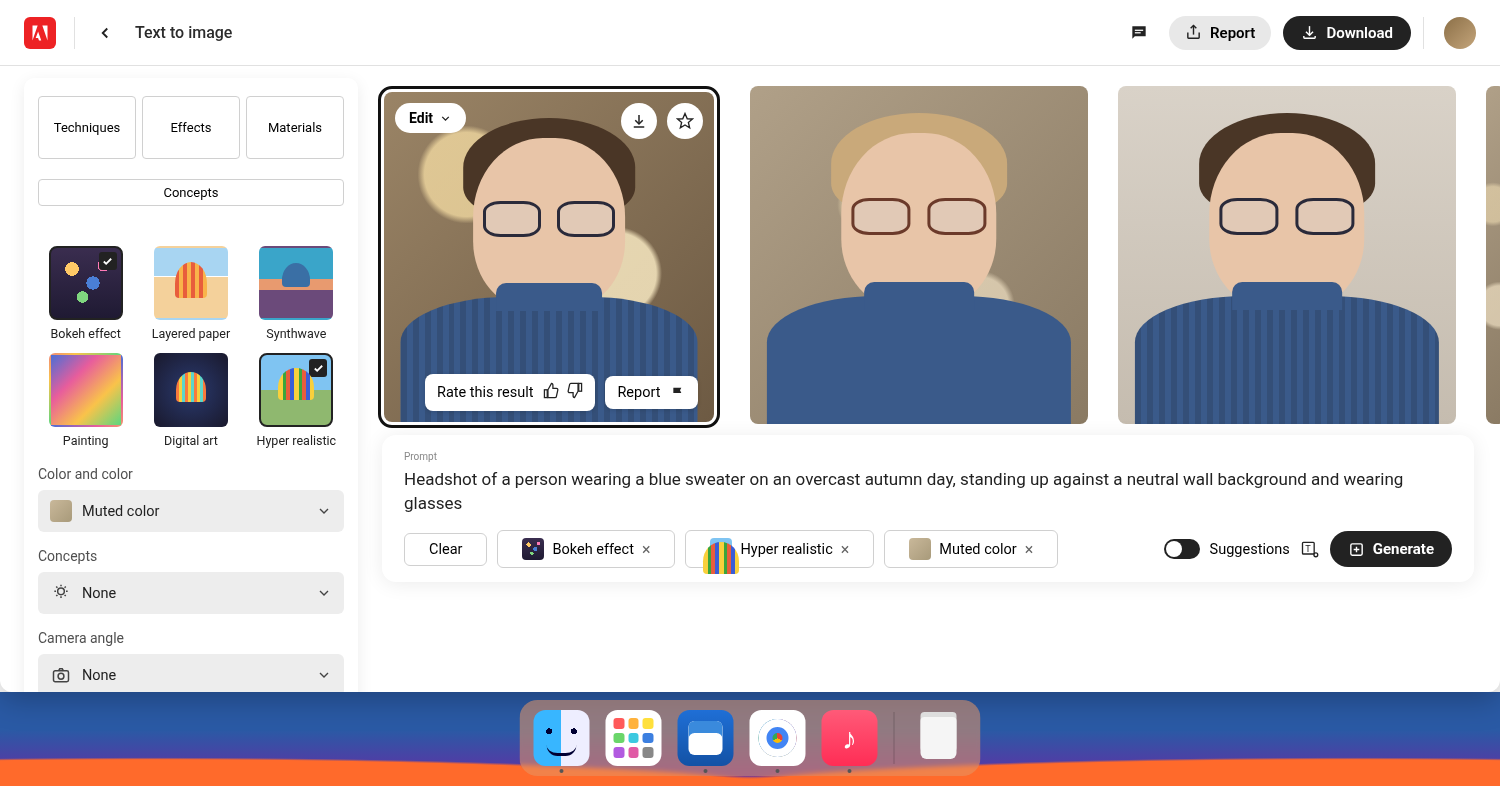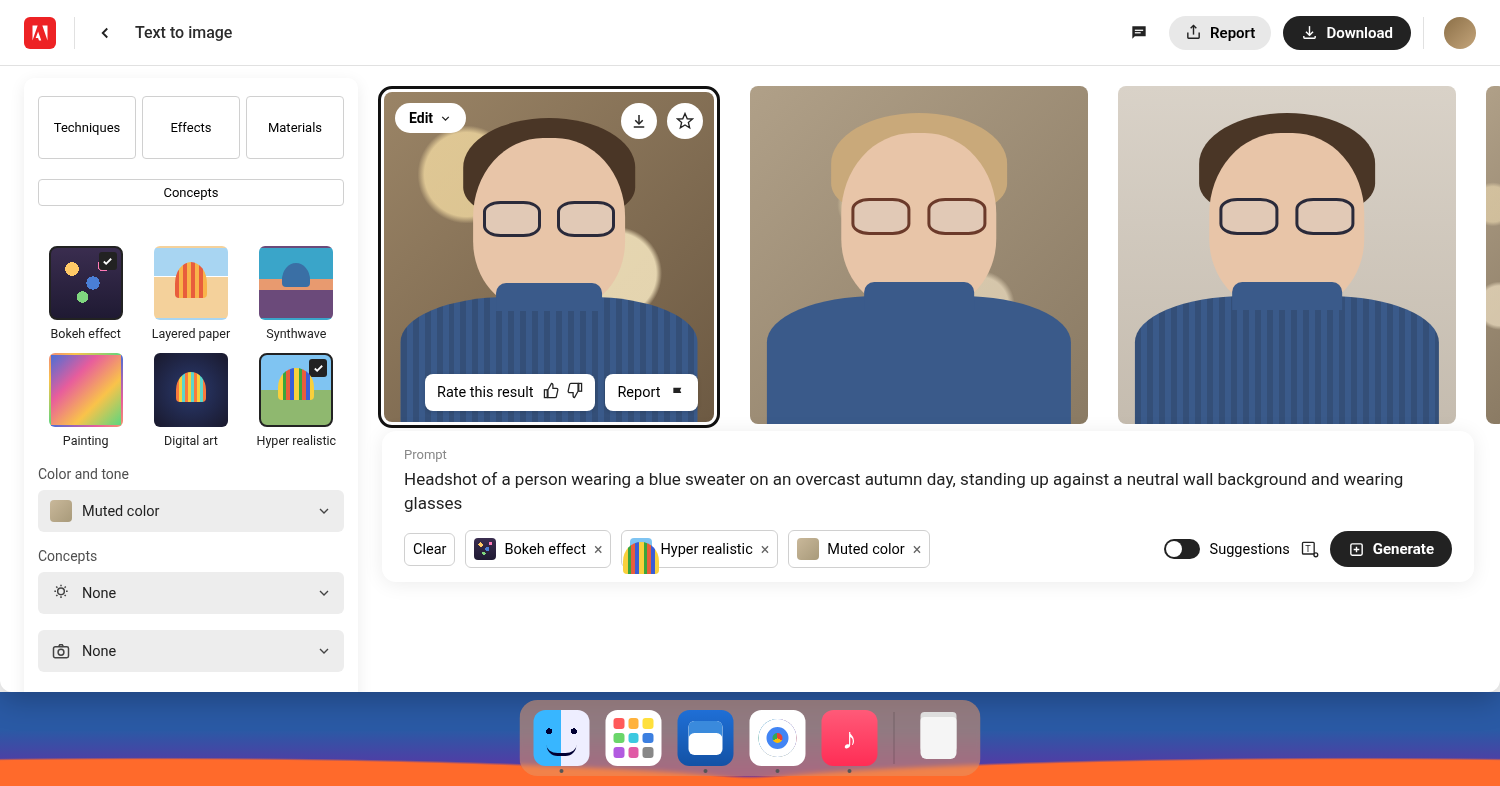--- a/index.html
+++ b/index.html
@@ -75,35 +75,35 @@
 .glasses.tort .lens{border-color:#6b3a2a;}
 .sweater { position:absolute; left:50%; bottom:0; transform:translateX(-50%); width:90%; height:38%; background:#3a5a8a; border-radius:36% 36% 0 0; }
 .sweater::before{content:"";position:absolute;left:50%;top:-14px;transform:translateX(-50%);width:36%;height:28px;background:#3a5a8a;border-radius:10px 10px 0 0;}
 .sweater.knit{background:repeating-linear-gradient(90deg,#344f78 0 6px,#3a5a8a 6px 12px);}
 .sweater.light{background:#7fb5d6;}
 
 .result-overlay-tl { position: absolute; top: 14px; left: 14px; }
 .result-overlay-tr { position: absolute; top: 14px; right: 14px; display: flex; gap: 10px; }
 .edit-btn { background: #fff; border-radius: 18px; padding: 7px 14px; display: flex; align-items: center; gap: 6px; font-weight: 700; font-size: 14px; cursor: pointer; }
 .circle-btn { width: 36px; height: 36px; background: #fff; border-radius: 50%; display: flex; align-items: center; justify-content: center; cursor: pointer; }
-.result-overlay-bl { position: absolute; bottom: 14px; left: 44px; display: flex; gap: 10px; }
+.result-overlay-bl { position: absolute; bottom: 14px; left: 44px; display: flex; gap: 10px; align-items: center; }
 .rate-pill { background: #fff; border-radius: 8px; padding: 8px 12px; display: flex; align-items: center; gap: 10px; font-size: 14.5px; box-shadow: 0 1px 4px rgba(0,0,0,0.15); }
 .rate-icons { display: flex; gap: 6px; }
 
 
 .thumb-row { display: flex; gap: 12px; margin-top: 20px; justify-content: center; width: 1078px; }
 .thumb { width: 74px; height: 74px; border-radius: 6px; cursor: pointer; border: 2px solid transparent; overflow: hidden; position:relative; }
 .thumb.selected { border: 3px solid #1473e6; border-radius: 8px; }
 
 
 .prompt-bar { position: absolute; left: 382px; right: 26px; bottom: 110px; background: #fff; border-radius: 14px; box-shadow: 0 2px 20px rgba(0,0,0,0.08); padding: 16px 22px 14px 22px; }
-.prompt-label { font-size: 13px; color: #888; margin-bottom: 6px; }
+.prompt-label { font-size: 10px; color: #888; margin-bottom: 6px; }
 .prompt-text { font-size: 17px; color: #222; margin-bottom: 14px; line-height: 1.4; }
 .prompt-bottom { display: flex; align-items: center; gap: 10px; }
-.chip { border: 1px solid #d0d0d0; border-radius: 6px; padding: 7px 8px; display: flex; align-items: center; gap: 8px; font-size: 14.5px; cursor: pointer; background: #fff; }
+.chip { border: 1px solid #d0d0d0; border-radius: 6px; padding: 7px 24px; display: flex; align-items: center; gap: 8px; font-size: 14.5px; cursor: pointer; background: #fff; }
 .chip-thumb { width: 22px; height: 22px; border-radius: 4px; }
 .chip-close { font-size: 16px; color: #666; cursor: pointer; }
 .spacer { flex: 1; }
 .toggle { width: 36px; height: 20px; background: #222; border-radius: 10px; position: relative; cursor: pointer; }
 .toggle::after { content:""; position: absolute; left: 2px; top: 2px; width: 16px; height: 16px; background: #fff; border-radius: 50%; }
 .suggestions-label { font-size: 14.5px; }
 .ts-icon { width:20px;height:20px; }
 .generate-btn { background: #222; color: #fff; border-radius: 18px; padding: 9px 18px; display: flex; align-items: center; gap: 8px; font-weight: 700; font-size: 15px; cursor: pointer; }
 
 
@@ -227,21 +227,21 @@
           <div class="style-thumb selected thumb-hyper">
                 <div class="style-check">
                   <svg width="11" height="11" viewBox="0 0 24 24" fill="none" stroke="#fff" stroke-width="4">
                     <polyline points="20 6 9 17 4 12"></polyline>
                   </svg>
                 </div>
               </div>
           <div class="style-label">Hyper realistic</div>
         </div>
       </div>
-      <div class="section-label">Color and tone</div>
+      <div class="section-label">Color and color</div>
       <div class="dropdown">
         <div class="muted-swatch"></div>
         <div class="dropdown-label">Muted color</div>
         <svg class="dropdown-chevron" width="16" height="16" viewBox="0 0 24 24" fill="none" stroke="#444" stroke-width="2">
               <polyline points="6 9 12 15 18 9"></polyline>
             </svg>
       </div>
       <div class="section-label">Concepts</div>
       <div class="dropdown">
         <div class="dropdown-icon">
@@ -255,20 +255,21 @@
                 <line x1="16.3" y1="14.3" x2="17.7" y2="15.7"></line>
                 <line x1="6.3" y1="15.7" x2="7.7" y2="14.3"></line>
                 <line x1="16.3" y1="5.7" x2="17.7" y2="4.3"></line>
               </svg>
             </div>
         <div class="dropdown-label">None</div>
         <svg class="dropdown-chevron" width="16" height="16" viewBox="0 0 24 24" fill="none" stroke="#444" stroke-width="2">
               <polyline points="6 9 12 15 18 9"></polyline>
             </svg>
       </div>
+      <div class="section-label">Camera angle</div>
       <div class="dropdown">
         <div class="dropdown-icon">
               <svg width="20" height="20" viewBox="0 0 24 24" fill="none" stroke="#444" stroke-width="1.8">
                 <rect x="3" y="7" width="18" height="13" rx="2"></rect>
                 <circle cx="12" cy="13.5" r="3.5"></circle>
                 <path d="M9 7l1.5-2.5h3L15 7"></path>
               </svg>
             </div>
         <div class="dropdown-label">None</div>
         <svg class="dropdown-chevron" width="16" height="16" viewBox="0 0 24 24" fill="none" stroke="#444" stroke-width="2">

